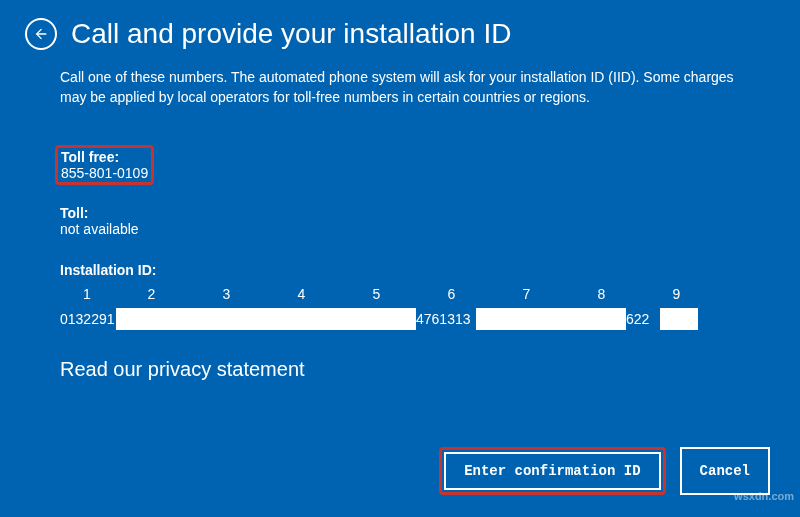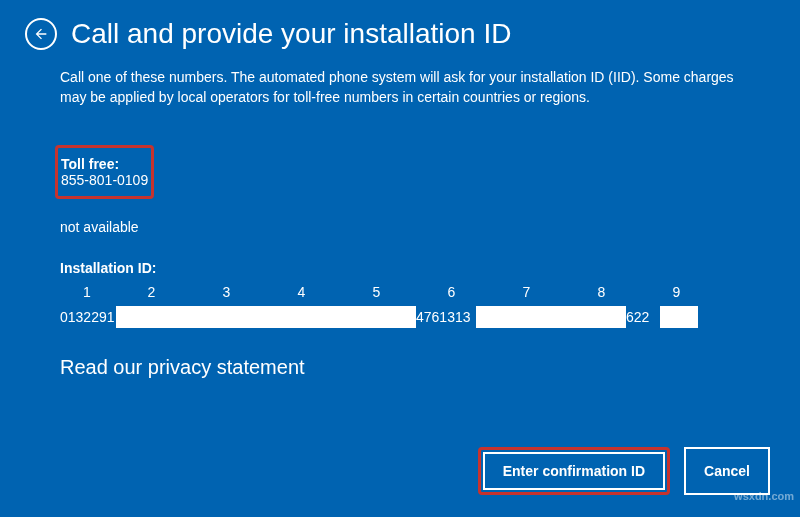--- a/index.html
+++ b/index.html
@@ -58,21 +58,21 @@
     .value-text {
       font-size: 14px;
     }
     .phone-block {
       margin-bottom: 20px;
     }
     .highlight-red {
       border: 3px solid #c7332e;
       border-radius: 4px;
       display: inline-block;
-      padding: 8px 3px;
+      padding: 1px 3px;
       margin-left: -5px;
     }
     .iid-label {
       font-weight: 600;
       font-size: 14px;
       margin-top: 25px;
       margin-bottom: 8px;
     }
     .iid-headers {
       display: flex;
@@ -105,21 +105,21 @@
       gap: 14px;
     }
     .btn {
       border: 2px solid #ffffff;
       color: #ffffff;
       background: transparent;
       font-size: 14px;
       font-weight: 600;
       padding: 9px 18px;
       cursor: pointer;
-      font-family: Liberation Sans, sans-serif;
+      font-family: Liberation Mono, monospace;
     }
     .primary-wrap {
       border: 3px solid #c7332e;
       border-radius: 4px;
       padding: 2px;
       display: inline-block;
     }
     .watermark {
       position: absolute;
       bottom: 15px;
@@ -145,20 +145,21 @@
   <div class="desc">Call one of these numbers. The automated phone system will ask for your installation ID (IID). Some charges may be applied by local operators for toll-free numbers in certain countries or regions.</div>
 
   <div class="phone-block">
     <div class="highlight-red">
       <div class="label-bold">Toll free:</div>
       <div class="value-text">855-801-0109</div>
     </div>
   </div>
 
   <div class="phone-block">
+    <div class="label-bold">Toll:</div>
     <div class="value-text">not available</div>
   </div>
 
   <div class="iid-label">Installation ID:</div>
 
   <div class="iid-headers">
     <div class="iid-col-h" style="width:54px">1</div>
     <div class="iid-col-h" style="width:75px">2</div>
     <div class="iid-col-h" style="width:75px">3</div>
     <div class="iid-col-h" style="width:75px">4</div>

